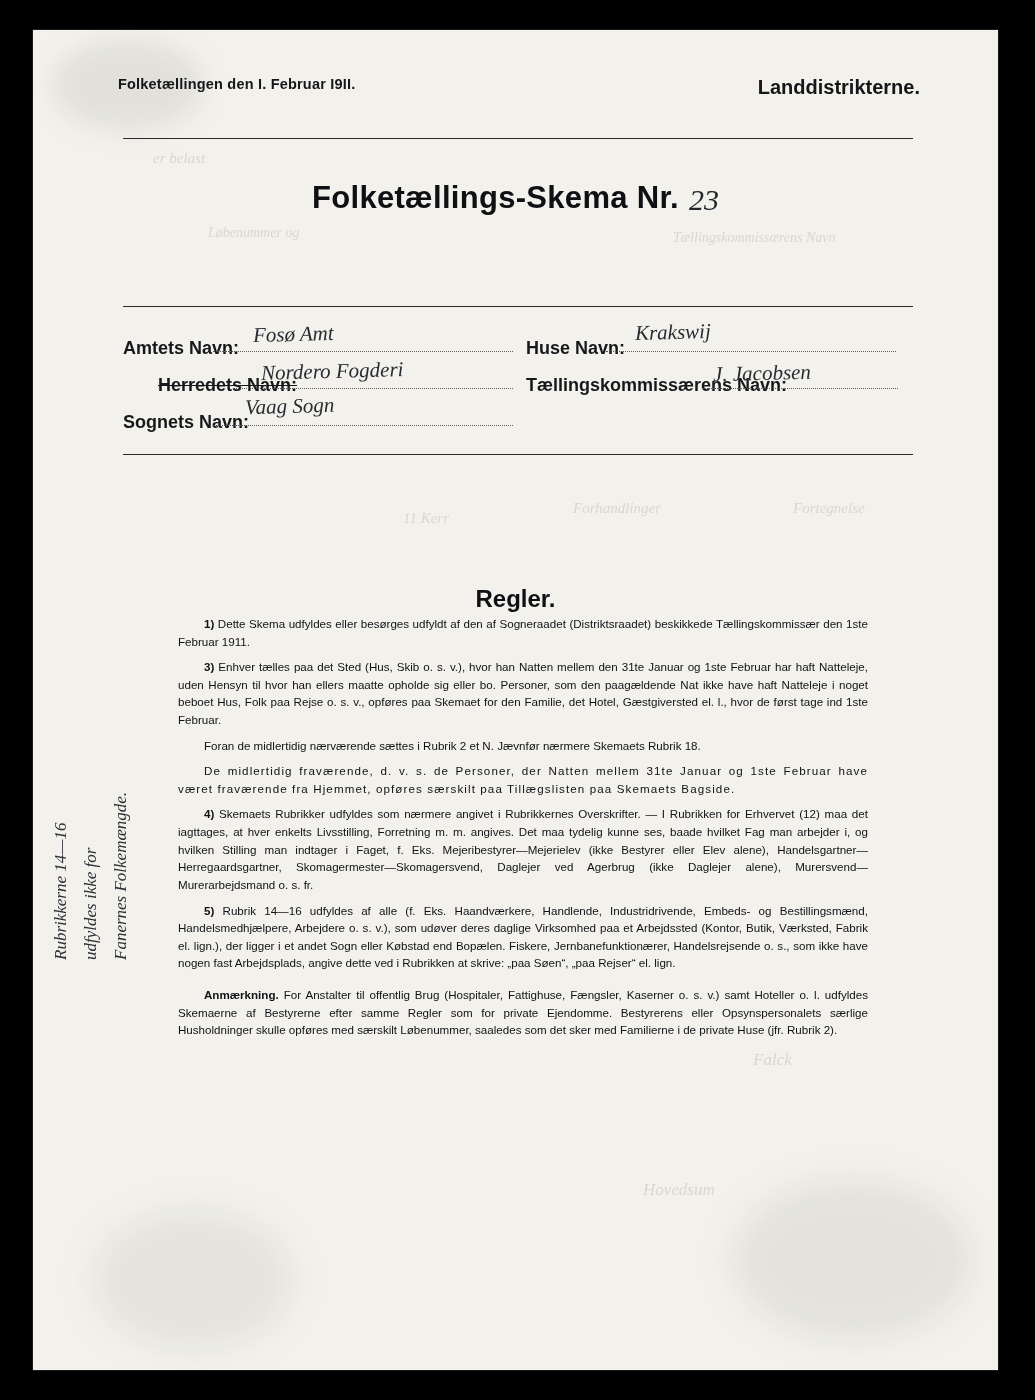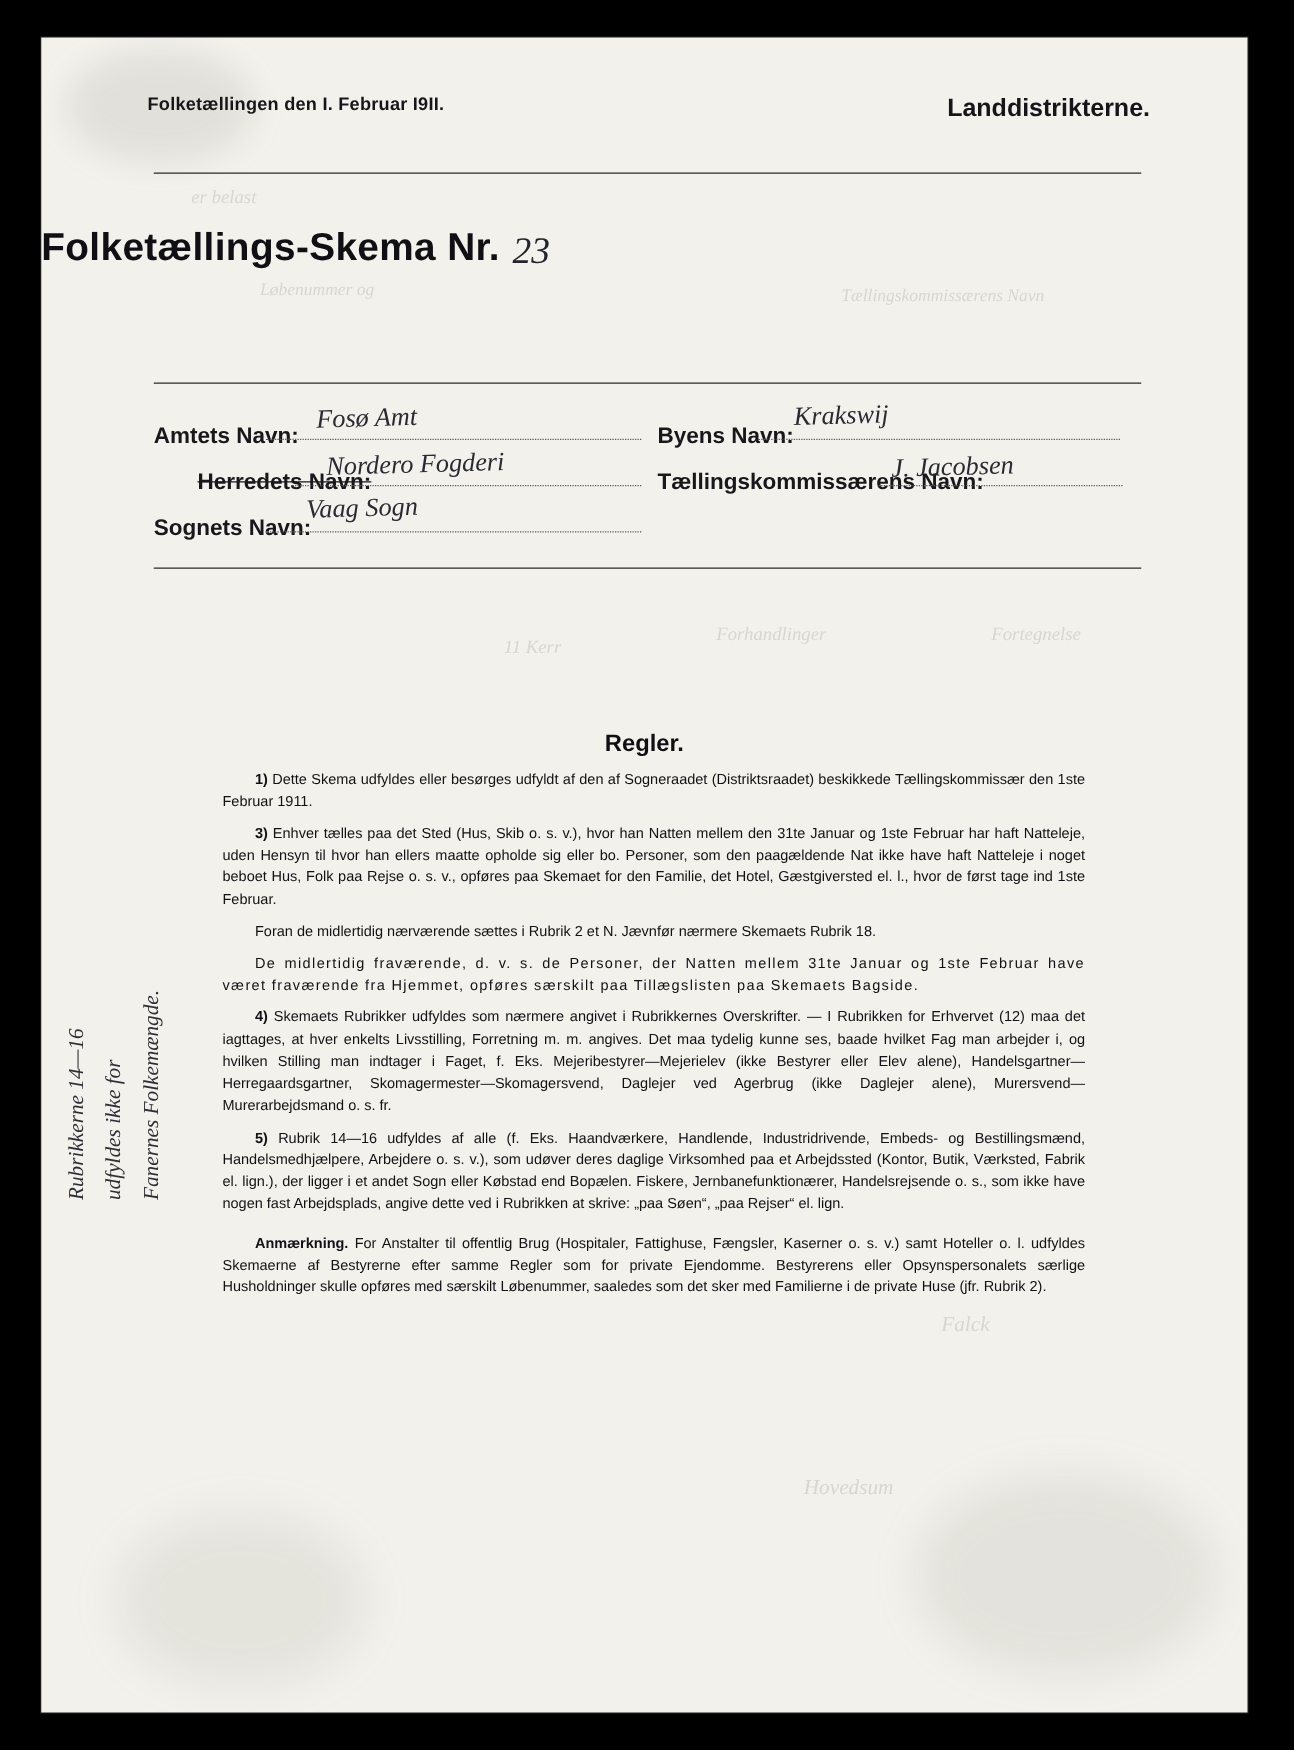--- a/index.html
+++ b/index.html
@@ -54,21 +54,21 @@
   }
   #hdr-left { left: 85px; font-size: 14.5px; letter-spacing: 0.2px; text-align: center; }
   #hdr-right { right: 78px; font-size: 20px; }
 
   .rule {
     position: absolute;
     background: #2a2a2a;
     height: 1px;
   }
 
-  #title-block { position: absolute; left: 0; right: 0; top: 150px; }
+  #title-block { position: absolute; left: 0; right: 0; top: 150px; text-align: center; }
   #main-title {
     font-family: "Liberation Sans", sans-serif;
     font-weight: bold;
     font-size: 31px;
     color: #101014;
     letter-spacing: 0.3px;
     display: inline-block;
   }
   #skema-number {
     font-family: "Liberation Serif", serif;
@@ -115,21 +115,21 @@
   }
 
   
   #regler-title {
     position: absolute;
     left: 0; right: 0;
     top: 555px;
     text-align: center;
     font-family: "Liberation Sans", sans-serif;
     font-weight: bold;
-    font-size: 19px;
+    font-size: 24px;
     color: #101014;
   }
   #rules {
     position: absolute;
     left: 145px;
     top: 585px;
     width: 690px;
     font-family: "Liberation Sans", sans-serif;
     font-size: 11.6px;
     line-height: 1.52;
@@ -189,21 +189,21 @@
 
     <div class="rule" style="left:90px;top:276px;width:790px;"></div>
 
     <div id="fields">
 
       <div class="field-row">
         <span class="flabel" style="left:0;top:12px;">Amtets Navn:</span>
         <span class="fline" style="left:90px;top:24px;width:300px;"></span>
         <span class="fval" style="left:130px;top:-4px;">Fosø Amt</span>
 
-        <span class="flabel" style="left:403px;top:12px;">Byens Navn:</span>
+        <span class="flabel" style="left:403px;top:12px;">Huse Navn:</span>
         <span class="fline" style="left:483px;top:24px;width:290px;"></span>
         <span class="fval" style="left:512px;top:-6px;">Krakswij</span>
       </div>
 
       <div class="field-row">
         <span class="flabel strike" style="left:0;top:12px;margin-left:35px;">Herredets Navn:</span>
         <span class="fline" style="left:110px;top:24px;width:280px;"></span>
         <span class="fval" style="left:138px;top:-4px;">Nordero Fogderi</span>
 
         <span class="flabel" style="left:403px;top:12px;">Tællingskommissærens Navn:</span>

